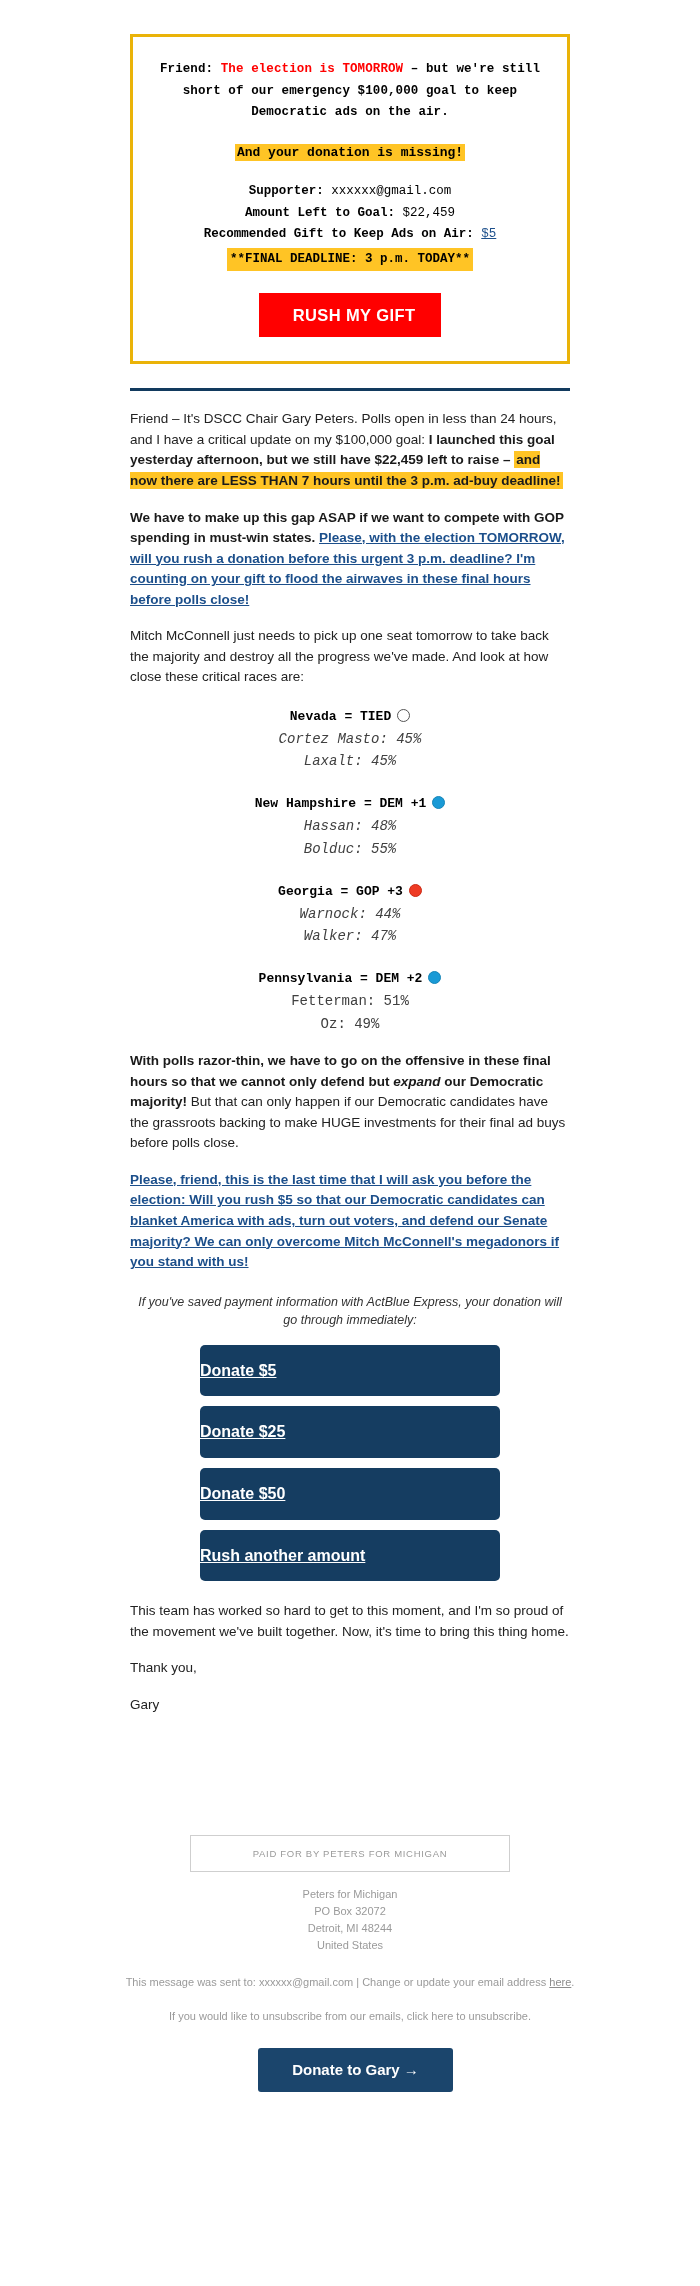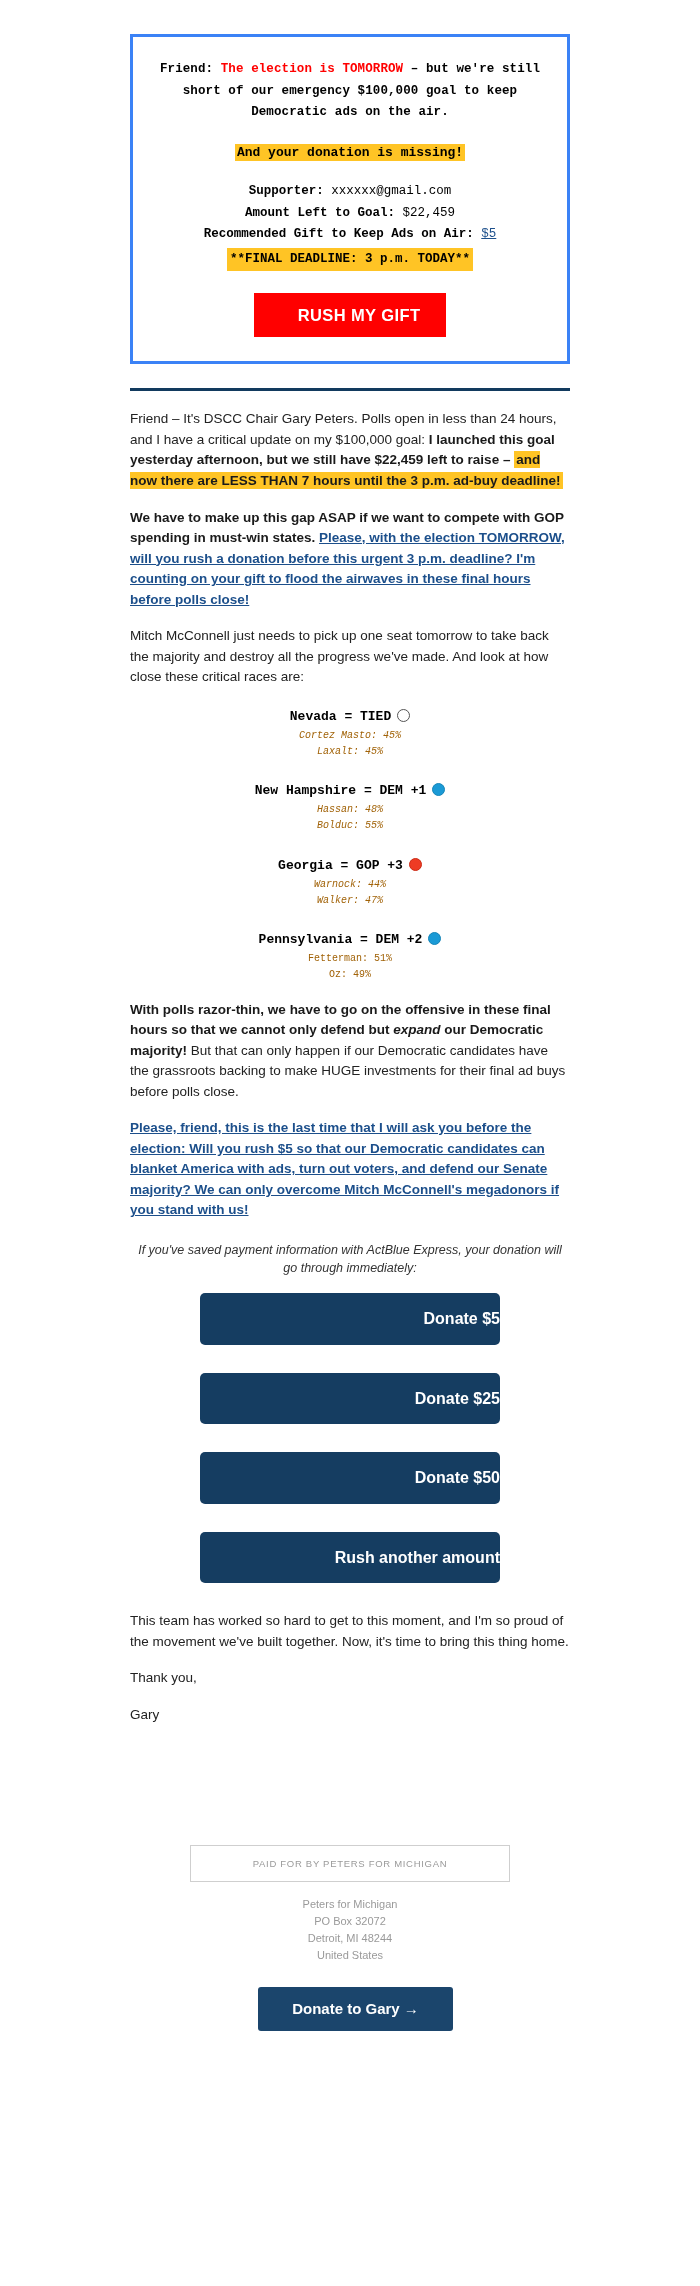--- a/index.html
+++ b/index.html
@@ -21,21 +21,21 @@
     padding-top: 34px;
     box-sizing: border-box;
   }
   .wrap {
     width: 440px;
     margin: 0 auto;
   }
 
   
   .alert-box {
-    border: 3px solid #3b82f6;
+    border: 3px solid #eab308;
     padding: 22px 12px 24px 12px;
     box-sizing: border-box;
     text-align: center;
     background: #ffffff;
   }
   .alert-head {
     font-family: "Liberation Mono", "DejaVu Sans Mono", monospace;
     font-size: 12.5px;
     font-weight: bold;
     line-height: 1.72;
@@ -78,21 +78,21 @@
     margin-top: 22px;
   }
   .rush-btn {
     display: inline-block;
     background: #ff0000;
     color: #ffffff;
     font-family: "Liberation Sans", sans-serif;
     font-size: 16.5px;
     font-weight: bold;
     letter-spacing: 0.4px;
-    padding: 13px 26px 13px 44px;
+    padding: 13px 26px 13px 34px;
     border: none;
     cursor: pointer;
     line-height: 1.1;
   }
 
   
   .divider {
     border: 0;
     border-top: 3px solid #123a5e;
     margin: 24px auto 0 auto;
@@ -139,23 +139,23 @@
     height: 13px;
     border-radius: 50%;
     vertical-align: -2px;
     margin-left: 6px;
     box-sizing: border-box;
   }
   .dot-tied { background: #ffffff; border: 1.5px solid #555555; }
   .dot-dem  { background: #1a9ad6; border: 1.5px solid #1585b8; }
   .dot-gop  { background: #ee3b24; border: 1.5px solid #cc2a14; }
   .poll-line {
-    font-size: 10px;
+    font-size: 14px;
     line-height: 1.62;
-    color: #a16207;
+    color: #404040;
     font-style: italic;
     white-space: nowrap;
   }
   .poll-line.upright { font-style: normal; }
 
   
   .express-note {
     margin: 20px 0 16px 0;
     font-size: 12.5px;
     font-style: italic;
@@ -165,28 +165,29 @@
   }
   .donate-list { margin: 0 auto; width: 300px; }
   .donate-btn {
     display: block;
     width: 100%;
     background: #153d61;
     color: #ffffff;
     font-family: "Liberation Sans", sans-serif;
     font-size: 16px;
     font-weight: bold;
-    text-align: right;
+    text-align: left;
     padding: 17px 0;
-    margin-bottom: 28px;
+    margin-bottom: 10px;
     border: none;
     border-radius: 5px;
     cursor: pointer;
     box-sizing: border-box;
     line-height: 1.1;
+    text-decoration: underline;
   }
   .closing { margin-top: 20px; }
   .closing p { margin: 0 0 16px 0; }
 
   
   .footer { margin-top: 120px; }
   .paid-box {
     width: 320px;
     margin: 0 auto;
     border: 1px solid #cfcfcf;
@@ -341,20 +342,24 @@
 
     <div class="paid-box">PAID FOR BY PETERS FOR MICHIGAN</div>
 
     <div class="addr">
       <div>Peters for Michigan</div>
       <div>PO Box 32072</div>
       <div>Detroit, MI 48244</div>
       <div>United States</div>
     </div>
 
+    <div class="legal">
+      <div><span>This message was sent to: xxxxxx@gmail.com | Change or update your email address </span><a href="#">here</a><span>.</span></div>
+      <div class="legal-2">If you would like to unsubscribe from our emails, click here to unsubscribe.</div>
+    </div>
 
     <div class="footer-cta">
       <button class="footer-btn">Donate to Gary →</button>
     </div>
 
   </div>
 
 </div>
 
 </body></html>

